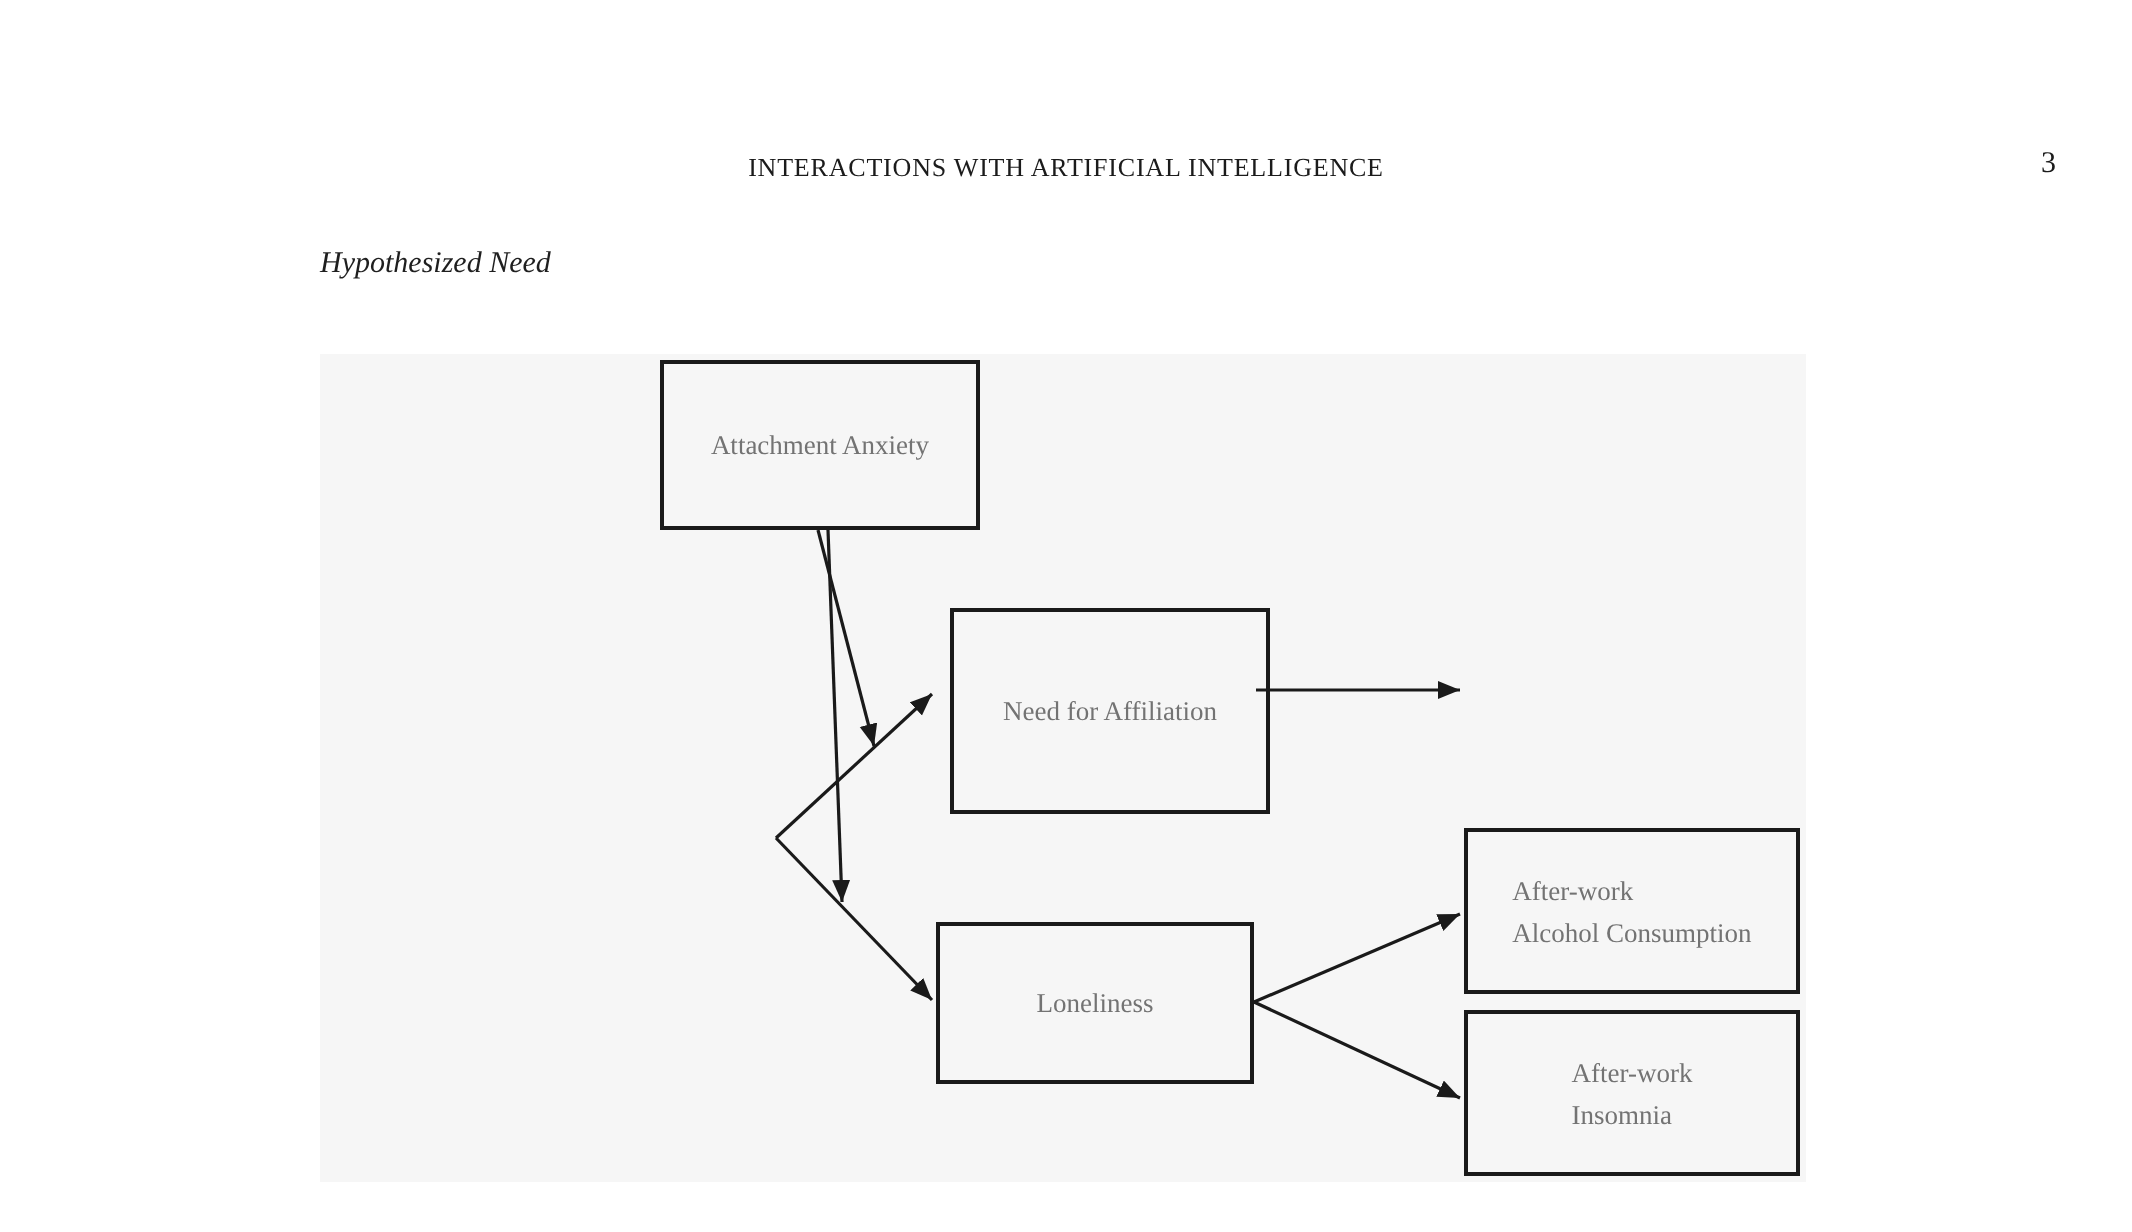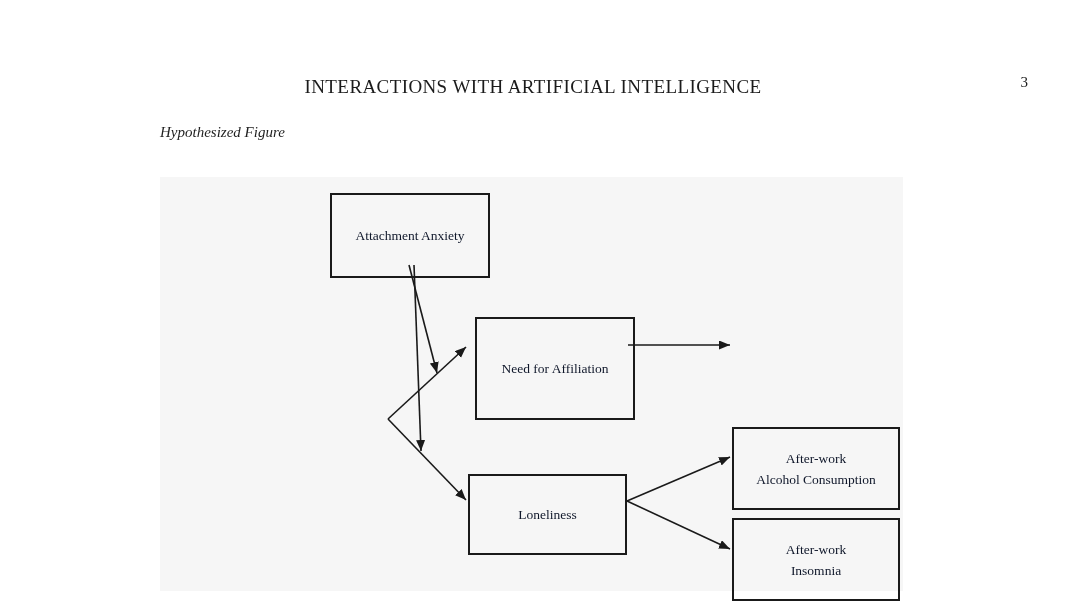--- a/index.html
+++ b/index.html
@@ -16,21 +16,21 @@
     color: #1f1f1f;
     overflow: hidden;
   }
   
   #running-head {
     position: absolute;
     top: 76px;
     left: 0;
     width: 100%;
     text-align: center;
-    font-size: 19px;
+    font-size: 13px;
     letter-spacing: 0.4px;
     color: #1b1b1b;
   }
   #page-number {
     position: absolute;
     top: 74px;
     right: 38px;
     font-size: 15px;
     color: #1b1b1b;
   }
@@ -60,27 +60,26 @@
     height: 414px;
     pointer-events: none;
   }
   .node {
     position: absolute;
     box-sizing: border-box;
     border: 2px solid #1a1a1a;
     display: flex;
     align-items: center;
     justify-content: center;
-    text-align: center;
+    text-align: left;
     font-size: 13.5px;
     line-height: 21px;
-    color: #0f172a;
+    color: #737373;
     white-space: pre-line;
     background: transparent;
-    margin-top: 13px;
   }
   #node-attachment-anxiety   { left: 170px; top: 3px;   width: 160px; height: 85px; }
   #node-need-for-affiliation { left: 315px; top: 127px; width: 160px; height: 103px; }
   #node-helping-behavior     { left: 572px; top: 127px; width: 167px; height: 82px; }
   #node-interaction-frequency{ left: 2px;   top: 200px; width: 226px; height: 83px; }
   #node-alcohol-consumption  { left: 572px; top: 237px; width: 168px; height: 83px; }
   #node-loneliness           { left: 308px; top: 284px; width: 159px; height: 81px; }
   #node-insomnia             { left: 572px; top: 328px; width: 168px; height: 83px; }
   .edge-line {
     stroke: #1a1a1a;
@@ -91,21 +90,21 @@
 </head>
 <body>
 
 <div id="page">
 
   <div id="running-head">INTERACTIONS WITH ARTIFICIAL INTELLIGENCE</div>
 
   <div id="page-number">3</div>
 
   <div id="figure-caption">
-    <div id="figure-title">Hypothesized Figure</div>
+    <div id="figure-title">Hypothesized Need</div>
   </div>
 
   <div id="canvas">
 
     <svg id="edges-svg" viewBox="0 0 743 414" xmlns="http://www.w3.org/2000/svg">
       <defs>
         <marker id="arrowhead" markerUnits="userSpaceOnUse" markerWidth="12" markerHeight="10" refX="11" refY="4.5" orient="auto">
           <path d="M0,0 L11,4.5 L0,9 z" fill="#1a1a1a"></path>
         </marker>
       </defs>

